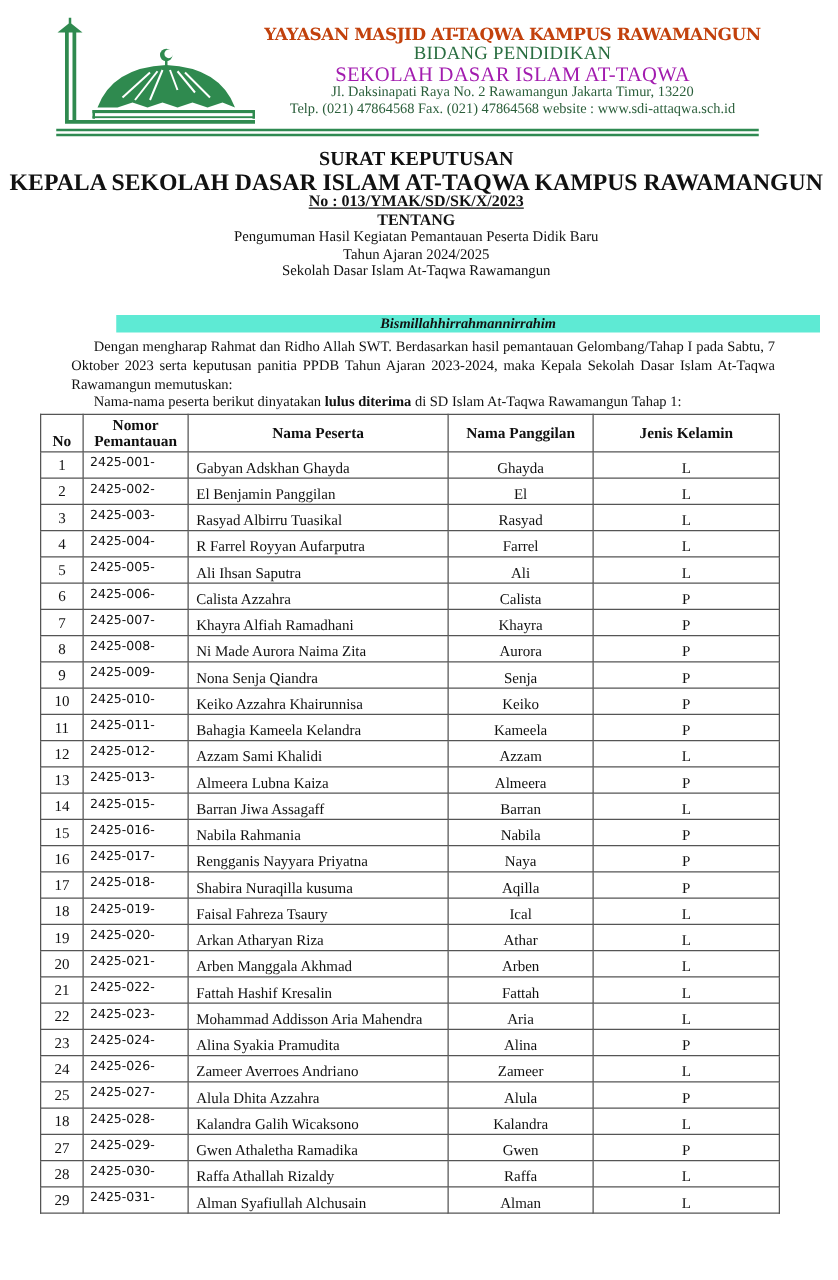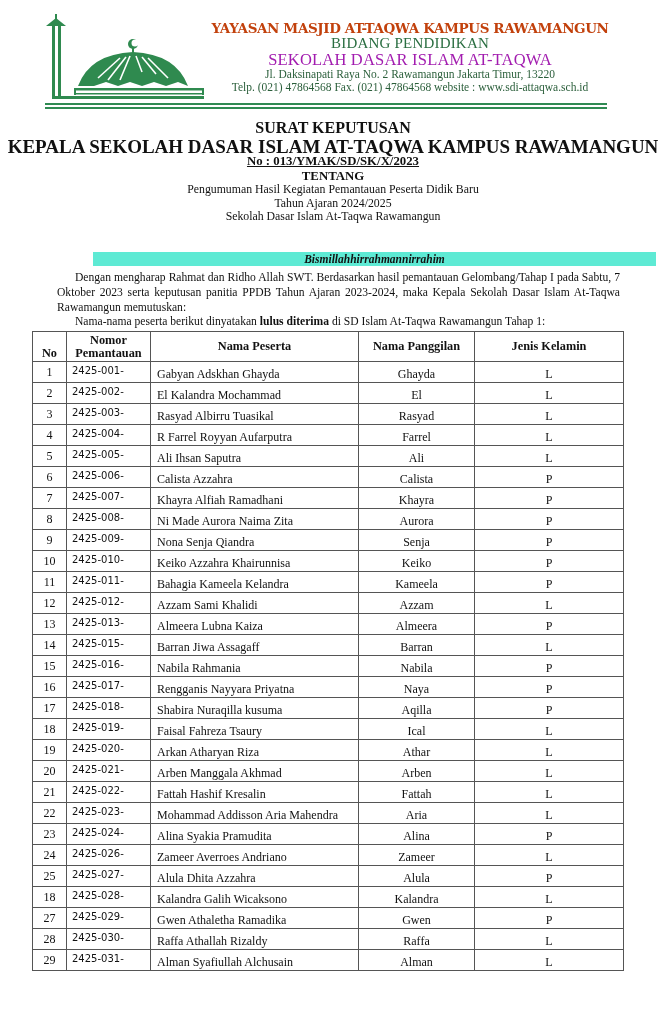--- a/index.html
+++ b/index.html
@@ -120,21 +120,21 @@
       <tr>
         <td class="c-no">1</td>
         <td class="c-nomor">2425-001-</td>
         <td class="c-nama">Gabyan Adskhan Ghayda</td>
         <td class="c-pang">Ghayda</td>
         <td class="c-jk">L</td>
       </tr>
       <tr>
         <td class="c-no">2</td>
         <td class="c-nomor">2425-002-</td>
-        <td class="c-nama">El Kalandra Mochammad</td>
+        <td class="c-nama">El Benjamin Panggilan</td>
         <td class="c-pang">El</td>
         <td class="c-jk">L</td>
       </tr>
       <tr>
         <td class="c-no">3</td>
         <td class="c-nomor">2425-003-</td>
         <td class="c-nama">Rasyad Albirru Tuasikal</td>
         <td class="c-pang">Rasyad</td>
         <td class="c-jk">L</td>
       </tr>

